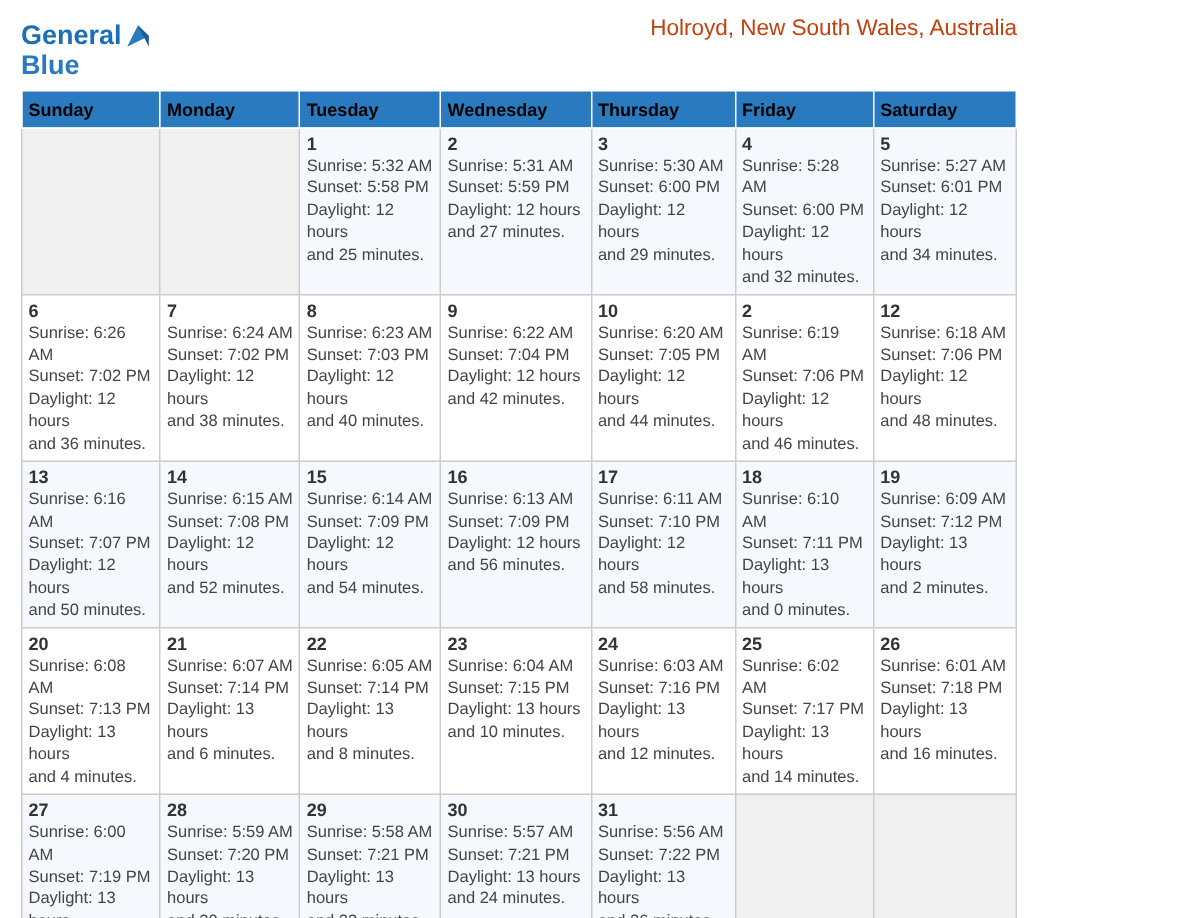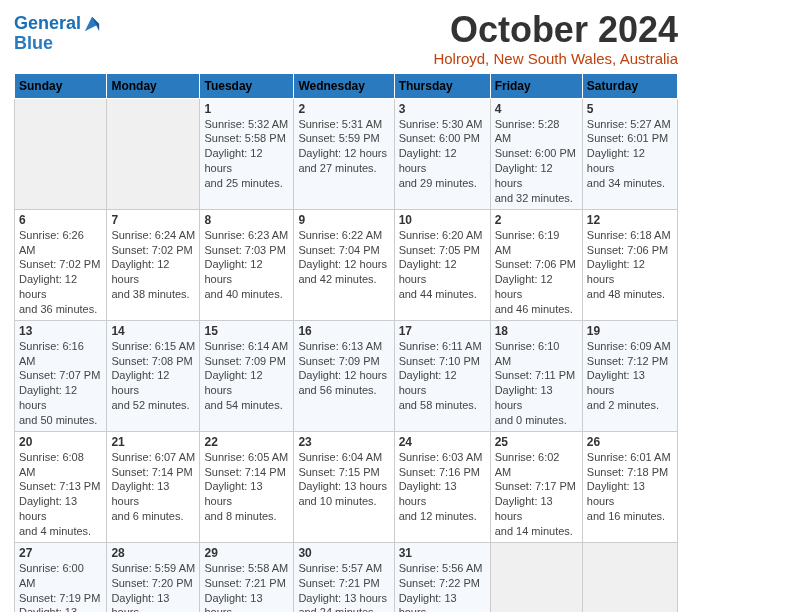--- a/index.html
+++ b/index.html
@@ -112,21 +112,20 @@
           <span class="logo-text"><span>General</span></span>
           <svg class="logo-icon" viewBox="0 0 20 20" xmlns="http://www.w3.org/2000/svg">
             <polygon points="2,18 10,2 18,10" fill="#2a7abf"></polygon>
             <polygon points="10,2 18,10 18,18" fill="#1a5a9a"></polygon>
           </svg>
         </div>
         <div class="logo-text" style="color:#2a7abf;">Blue</div>
       </div>
     </div>
     <div class="title-section">
-      <div class="calendar-title">October 2024</div>
       <div class="calendar-subtitle">Holroyd, New South Wales, Australia</div>
     </div>
   </div>
 
   <table class="calendar-table">
     <thead>
       <tr>
       <th>Sunday</th>
           <th>Monday</th>
           <th>Tuesday</th>

